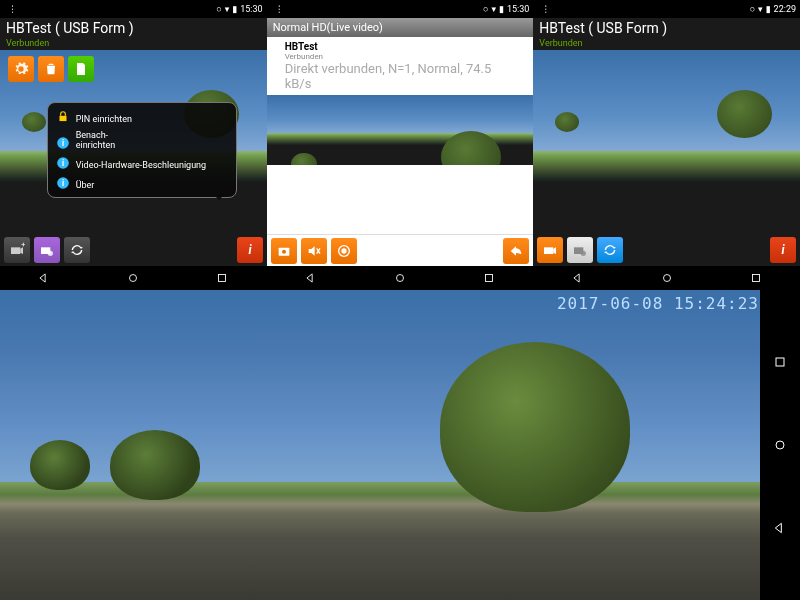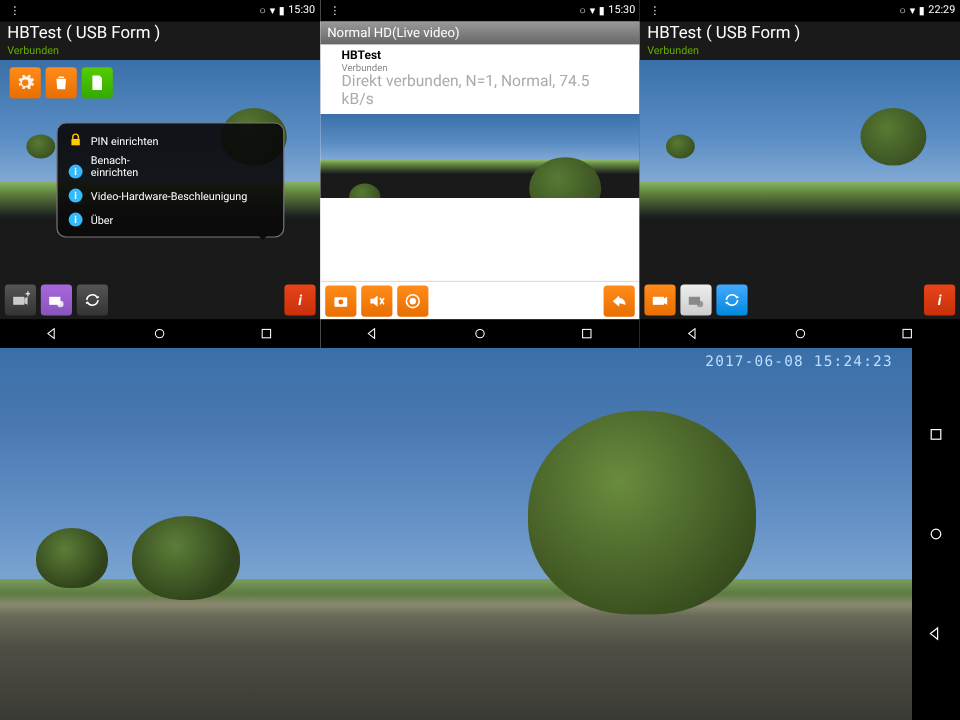--- a/index.html
+++ b/index.html
@@ -43,21 +43,21 @@
     .navbar .nav { width:14px; height:14px; color:#fff; }
     .spacer { flex:1; }
     
     .landscape { height:310px; background:#000; position:relative; display:flex; }
     .land-img { flex:1; position:relative; overflow:hidden;
       background: linear-gradient(to bottom,
         #3a6fa8 0%, #4978b0 20%, #6390c6 45%, #7aa4d0 62%,
         #7c9d5e 62%, #5c7c40 66%, #8a8870 69%, #6a6a58 72%,
         #4f4f46 80%, #3a3a34 100%);
     }
-    .ts { position:absolute; top:4px; right:16px; color:#bdf; font-size:12px; letter-spacing:1px; font-family:monospace; }
+    .ts { position:absolute; top:4px; right:1px; color:#bdf; font-size:16px; letter-spacing:1px; font-family:monospace; }
     .tree { position:absolute; border-radius:50% 50% 45% 45%; }
     .tree.big { width:190px; height:170px; background:radial-gradient(circle at 40% 35%,#6a8c3e,#3b5220 70%,#2a3a18); }
     .tree.small { width:90px; height:70px; background:radial-gradient(circle at 40% 35%,#5c7e38,#2f421a 70%); }
     .land-nav { width:40px; background:#000; display:flex; flex-direction:column; justify-content:space-around; align-items:center; padding:30px 0; }
     .land-nav svg { width:16px; height:16px; }
     
     .mt { position:absolute; border-radius:50%; background:radial-gradient(circle at 40% 35%,#587a34,#2f421a); }
   </style>
 </head>
 <body>

